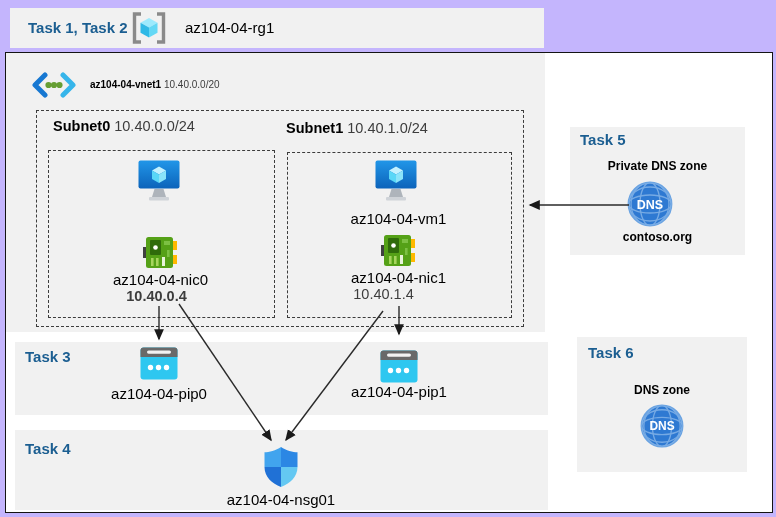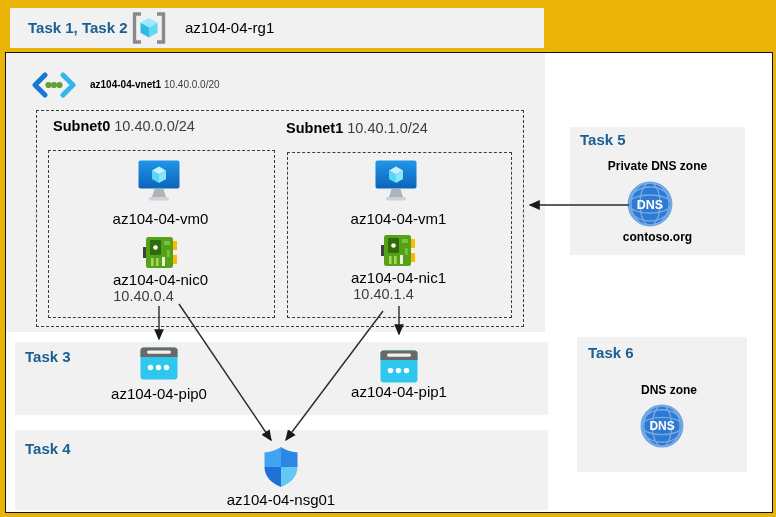--- a/index.html
+++ b/index.html
@@ -1,17 +1,17 @@
 <!DOCTYPE html>
 <html><head>
 <meta charset="utf-8">
 <style>
   html,body{margin:0;padding:0;background:#fff;}
   #canvas{
-    position:relative;width:776px;height:517px;background:#eab308;overflow:hidden;
+    position:relative;width:776px;height:517px;background:#c4b5fd;overflow:hidden;
     font-family:"Liberation Sans","DejaVu Sans",sans-serif;color:#000;
   }
   .panel{position:absolute;background:#f1f1f1;}
   .outer-box{position:absolute;left:5px;top:52px;width:766px;height:459px;border:1.5px solid #141414;background:#fff;}
   .vnet-area{position:absolute;left:6px;top:53px;width:539px;height:279px;background:#f1f1f1;}
   .dashed{position:absolute;border:1.5px dashed #3c3c3c;background:transparent;}
   .task-label{position:absolute;font-size:15px;font-weight:bold;color:#1b5e91;line-height:16px;white-space:nowrap;}
   .res-label{position:absolute;font-size:15px;font-weight:normal;color:#000;line-height:16px;white-space:nowrap;}
   .res-label.center{text-align:center;}
   .sub-label{position:absolute;font-size:14.5px;line-height:16px;white-space:nowrap;}
@@ -68,37 +68,36 @@
           <stop offset="1" stop-color="#0c63ba"></stop>
         </linearGradient>
       </defs>
     <rect x="0.5" y="0.5" width="41" height="28" rx="2" fill="url(#vmg0)"></rect>
     <polygon points="21,6.5 28,10.5 21,14.5 14,10.5" fill="#c2f1ff"></polygon>
     <polygon points="14,10.5 21,14.5 21,23 14,19" fill="#59d7f7"></polygon>
     <polygon points="28,10.5 21,14.5 21,23 28,19" fill="#8ae4fa"></polygon>
     <path d="M16.5,29 h9 l2.5,8 h-14 z" fill="#aeb4bb"></path>
     <rect x="11" y="37" width="20" height="3.6" rx="1" fill="#cfd3d8"></rect>
   </svg>
-  <div class="res-label center" style="left:48px;top:211px;width:225px;">az104-04-vm0</div>
 
   <svg class="icon" style="left:143px;top:236px;" width="34" height="33" viewBox="0 0 34 33">
     <rect x="0" y="11" width="5" height="11" fill="#404040"></rect>
     <rect x="28" y="5" width="6" height="9" fill="#ffb900"></rect>
     <rect x="28" y="19" width="6" height="9" fill="#ffb900"></rect>
     <rect x="3" y="1" width="27" height="31" rx="2.5" fill="#55a117"></rect>
     <rect x="7" y="4" width="11" height="15" rx="1" fill="#2f6b0b"></rect>
     <circle cx="12.5" cy="11.5" r="2.3" fill="#fff"></circle>
     <rect x="21" y="5" width="6" height="4" fill="#7cc043"></rect>
     <rect x="8" y="22" width="2.6" height="8" fill="#a6d55e"></rect>
     <rect x="13" y="22" width="2.6" height="8" fill="#a6d55e"></rect>
     <rect x="19" y="21" width="3" height="9" fill="#e8f3da"></rect>
     <rect x="24" y="14" width="2.6" height="7" fill="#7cc043"></rect>
   </svg>
   <div class="res-label center" style="left:48px;top:272px;width:225px;">az104-04-nic0</div>
-  <div class="ip-label" style="left:31px;top:289px;width:225px;">10.40.0.4</div>
+  <div class="ip-label" style="left:44px;top:289px;width:225px;font-weight:bold;">10.40.0.4</div>
 
   <div class="sub-label" style="left:286px;top:120px;">
     <b>Subnet1</b>
     <span class="muted">10.40.1.0/24</span>
   </div>
   <div class="dashed" style="left:287px;top:152px;width:223px;height:164px;"></div>
 
   <svg class="icon" style="left:375px;top:160px;" width="42" height="42" viewBox="0 0 42 42">
     <defs>
         <linearGradient id="vmg1" x1="0" y1="0" x2="0" y2="1">
@@ -184,21 +183,21 @@
       <rect x="0" y="0" width="19" height="21" fill="#41a4ee"></rect>
       <rect x="19" y="0" width="19" height="21" fill="#2b87e4"></rect>
       <rect x="0" y="21" width="19" height="21" fill="#2071d6"></rect>
       <rect x="19" y="21" width="19" height="21" fill="#64c8f2"></rect>
     </g>
   </svg>
   <div class="res-label center" style="left:211px;top:492px;width:140px;">az104-04-nsg01</div>
 
   <div class="panel" style="left:577px;top:337px;width:170px;height:135px;"></div>
   <div class="task-label" style="left:588px;top:345px;">Task 6</div>
-  <div class="zone-title" style="left:577px;top:382px;width:170px;padding-left:7px;">DNS zone</div>
+  <div class="zone-title" style="left:577px;top:382px;width:170px;">DNS zone</div>
   <svg class="icon" style="left:640px;top:404px;" width="44" height="44" viewBox="0 0 46 46">
     <defs>
         <clipPath id="dnsClipB">
           <circle cx="23" cy="23" r="21.5"></circle>
         </clipPath>
       </defs>
     <circle cx="23" cy="23" r="21.3" fill="#2e79d2" stroke="#6aa3e2" stroke-width="2.2"></circle>
     <g clip-path="url(#dnsClipB)" stroke="#7fb0e6" stroke-width="1.4" fill="none" opacity="0.9">
       <ellipse cx="23" cy="23" rx="10" ry="21.5"></ellipse>
       <ellipse cx="23" cy="23" rx="19" ry="21.5"></ellipse>

